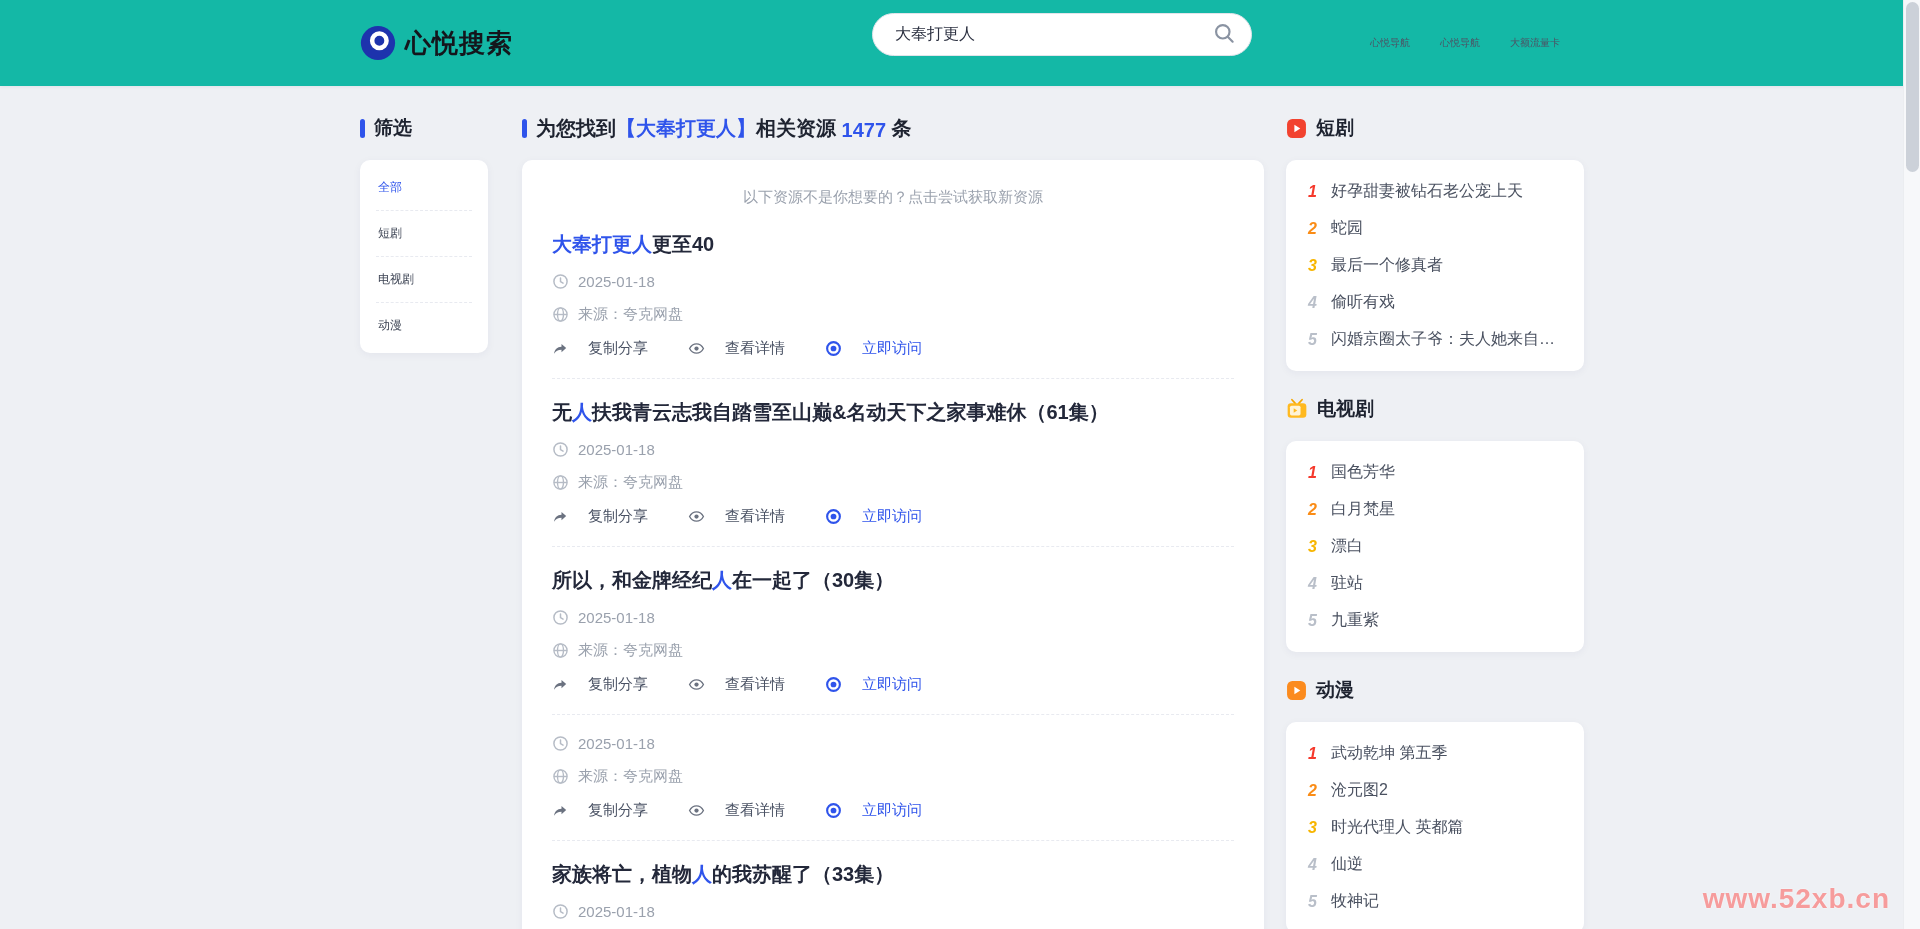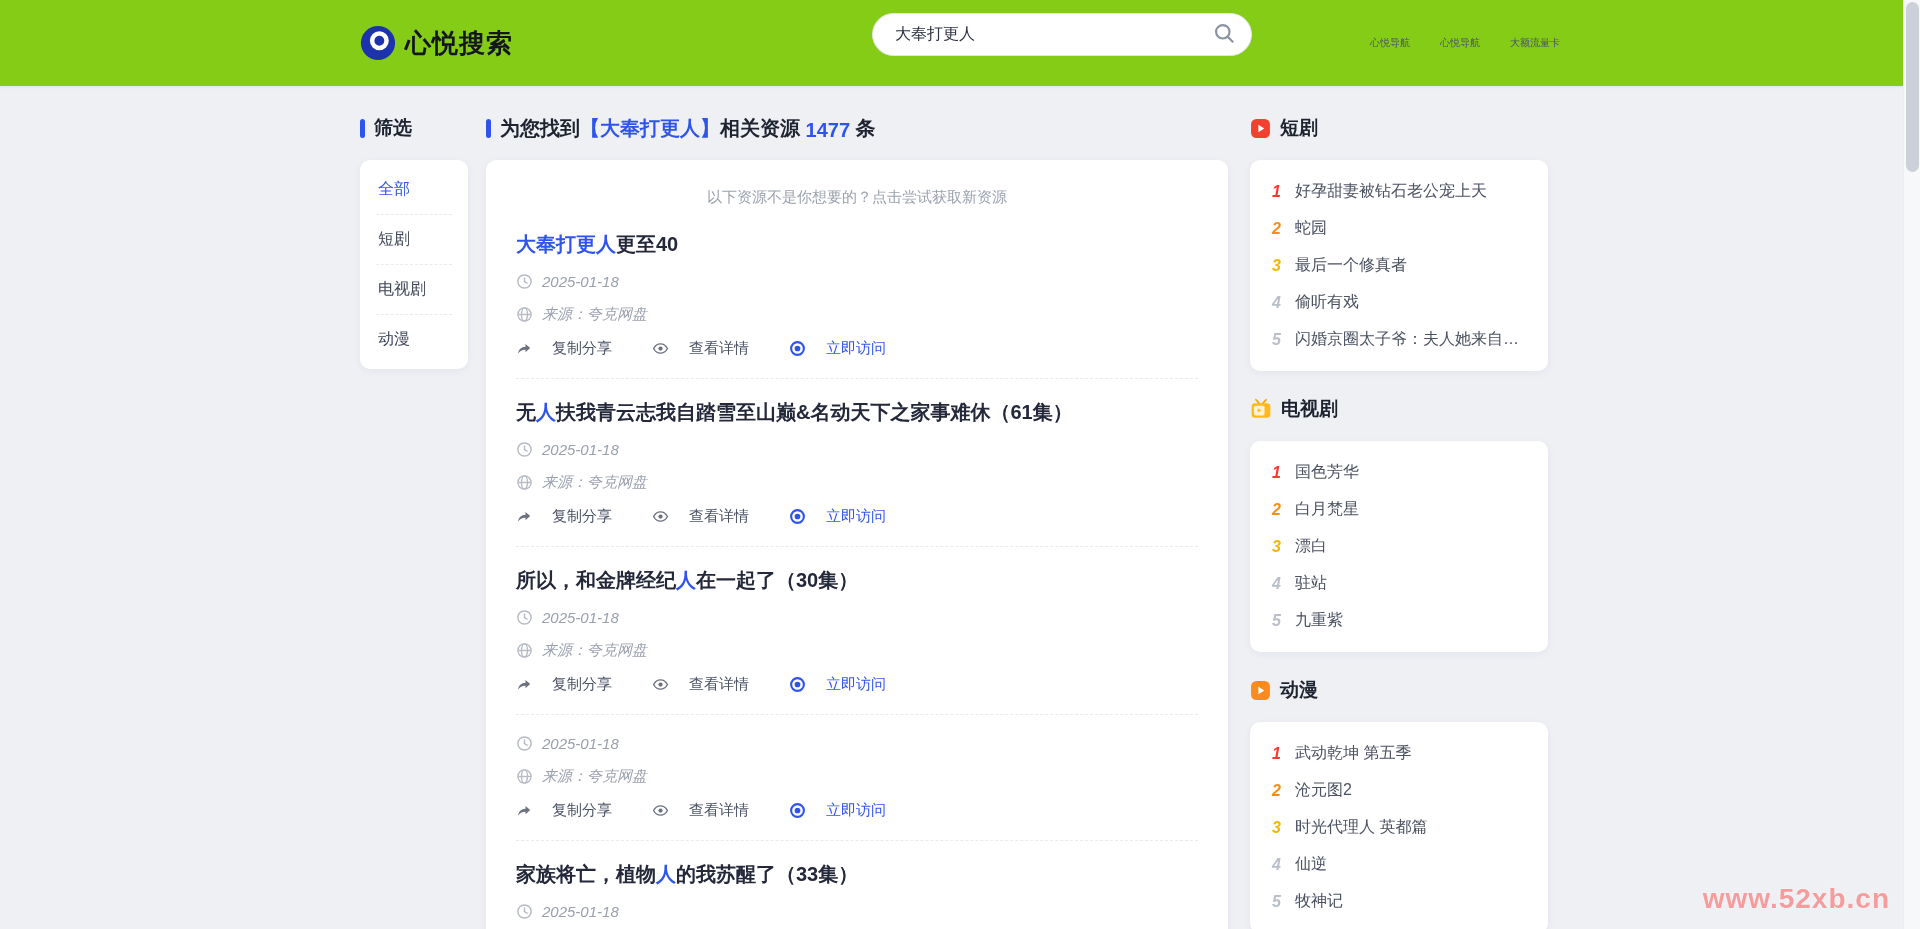--- a/index.html
+++ b/index.html
@@ -7,61 +7,61 @@
   body {
     background:#eef0f4;
     font-family:"Liberation Sans","DejaVu Sans",sans-serif;
     position:relative;
     color:#23283a;
   }
   a { text-decoration:none; color:inherit; }
   button { border:none; background:transparent; cursor:pointer; }
 
   
-  .header { position:relative; height:86px; background:#84cc16; box-shadow:0 1px 3px rgba(20,30,70,.06); z-index:5; }
+  .header { position:relative; height:86px; background:#14b8a6; box-shadow:0 1px 3px rgba(20,30,70,.06); z-index:5; }
   .header-inner { position:relative; width:1200px; height:100%; margin:0 auto; }
   .logo { position:absolute; left:0; top:0; height:100%; display:flex; align-items:center; gap:9px; cursor:pointer; }
   .logo-icon svg { display:block; }
   .logo-text { font-size:26px; font-weight:bold; color:#14161c; letter-spacing:1px; }
   .searchbox { position:absolute; left:512px; top:13px; width:380px; height:43px;
     border:1px solid #e1e4ea; border-radius:22px; background:#fff;
     display:flex; align-items:center; padding:0 10px 0 22px; }
   .search-input { flex:1; border:none; outline:none; background:transparent; font-size:16px; color:#2b3040;
     font-family:"Liberation Sans","DejaVu Sans",sans-serif; }
   .search-btn { width:34px; height:34px; display:flex; align-items:center; justify-content:center; }
   .nav { position:absolute; right:0; top:0; height:100%; display:flex; align-items:center; gap:30px; }
   .nav-link { font-size:10px; color:#4c5364; cursor:pointer; white-space:nowrap; }
 
   
   .container { width:1200px; margin:0 auto; padding-top:30px; display:flex; align-items:flex-start; }
-  .filter-col { width:108px; margin-right:18px; flex:none; }
+  .filter-col { width:128px; margin-right:34px; flex:none; }
   .main-col { width:742px; margin-right:22px; flex:none; }
   .right-col { width:298px; flex:none; }
 
   .sec-head { display:flex; align-items:center; gap:9px; margin-bottom:20px; height:24px; }
   .bar { width:5px; height:19px; border-radius:3px; background:#2f54eb; flex:none; }
   .sec-title { font-size:19px; font-weight:bold; color:#1e2330; white-space:nowrap; }
 
   .card { background:#fff; border-radius:10px; box-shadow:0 2px 8px rgba(30,40,90,.05); }
 
   
   .filter-card { padding:5px 16px; }
-  .filter-item { padding:14px 2px; font-size:16px; color:#3d4454; border-bottom:1px dashed #e8eaf0; cursor:pointer;font-family:Liberation Serif, serif; }
+  .filter-item { padding:14px 2px; font-size:12px; color:#3d4454; border-bottom:1px dashed #e8eaf0; cursor:pointer;font-family:Liberation Serif, serif; }
   .filter-item:last-child { border-bottom:none; }
   .filter-item.active { color:#2f54eb; }
 
   
   .result-summary { font-size:20px; font-weight:bold; color:#1e2330; display:flex; align-items:flex-end; flex-wrap:nowrap; white-space:pre; }
   .result-summary .blue { color:#2f54eb; }
   .result-card { padding:18px 30px 30px; }
   .notice { text-align:center; font-size:15px; color:#9aa1ad; padding:10px 0 4px; cursor:pointer; }
   .result-item { padding-top:20px; }
   .r-title { font-size:20px; font-weight:bold; color:#23283a; line-height:1.3; margin-bottom:16px; cursor:pointer; }
   .r-title .hl { color:#2f54eb; }
-  .meta { display:flex; align-items:center; gap:9px; font-size:15px; color:#9aa1ad; margin-bottom:15px;font-style:italic; }
+  .meta { display:flex; align-items:center; gap:9px; font-size:15px; color:#9aa1ad; margin-bottom:15px; }
   .meta .mi { display:flex; flex:none; }
   .actions { display:flex; align-items:center; gap:40px; margin-top:2px; padding-bottom:20px; border-bottom:1px dashed #e8eaf0; }
   .action { display:flex; align-items:center; gap:20px; font-size:15px; color:#4b5365; cursor:pointer; }
   .action .ai { display:flex; flex:none; }
   .action.visit { color:#2f54eb; }
 
   
   .rank-section { margin-bottom:26px; }
   .rank-icon { display:flex; flex:none; }
   .rank-card { padding:13px 20px; }

